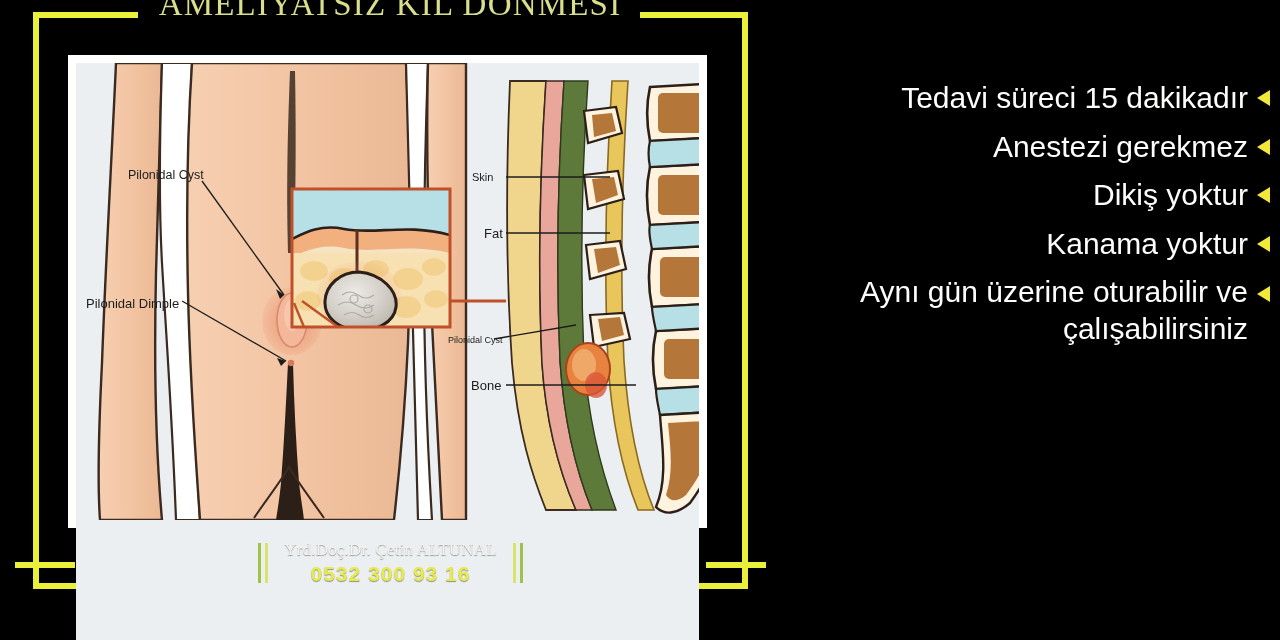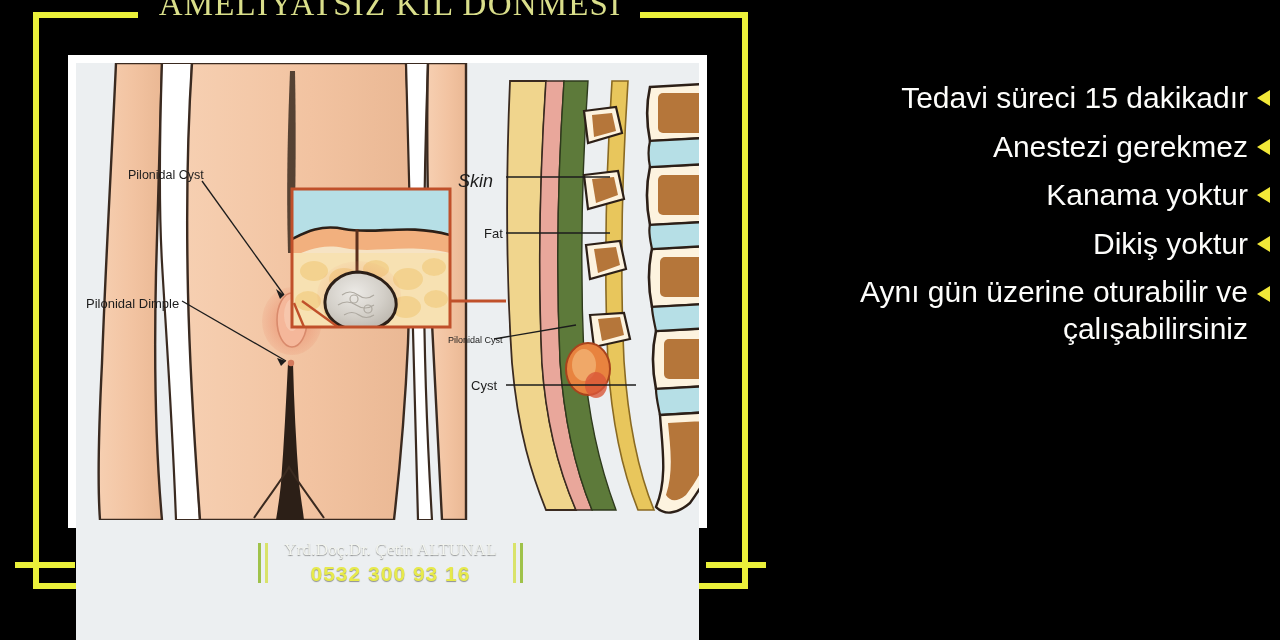--- a/index.html
+++ b/index.html
@@ -57,21 +57,21 @@
 
   .lbl {
     position: absolute;
     font-family: "Liberation Sans", sans-serif;
     color: #1c1c1c;
     white-space: nowrap;
     z-index: 3;
   }
   .lbl-cyst   { left: 52px;  top: 105px; font-size: 12.5px; }
   .lbl-dimple { left: 10px;  top: 233px; font-size: 13px; }
-  .lbl-skin   { left: 382px; top: 108px; font-size: 18px; font-style: italic; }
+  .lbl-skin   { left: 396px; top: 108px; font-size: 11px; }
   .lbl-fat    { left: 408px; top: 163px; font-size: 13px; }
   .lbl-cyst2  { left: 372px; top: 272px; font-size: 9px; }
   .lbl-bone   { left: 395px; top: 315px; font-size: 13px; }
 
   
   .footer {
     position: absolute;
     left: 33px; top: 536px;
     width: 715px; height: 54px;
     z-index: 7;
@@ -316,21 +316,21 @@
           <path d="M430 322 L 560 322"></path>
         </g>
       </svg>
 
       
       <div class="lbl lbl-cyst">Pilonidal Cyst</div>
       <div class="lbl lbl-dimple">Pilonidal Dimple</div>
       <div class="lbl lbl-skin">Skin</div>
       <div class="lbl lbl-fat">Fat</div>
       <div class="lbl lbl-cyst2">Pilonidal Cyst</div>
-      <div class="lbl lbl-bone">Cyst</div>
+      <div class="lbl lbl-bone">Bone</div>
     </div>
   </div>
 
   <div class="footer">
     <div class="side-dash left"></div>
     <div class="footer-bars">
       <div class="bar"></div>
       <div class="bar b2"></div>
     </div>
     <div class="footer-center">
@@ -347,25 +347,25 @@
   <div class="bullets">
     <div class="bullet-row">
       <div class="bullet-text">Tedavi süreci 15 dakikadır</div>
       <div class="bullet-arrow"></div>
     </div>
     <div class="bullet-row">
       <div class="bullet-text">Anestezi gerekmez</div>
       <div class="bullet-arrow"></div>
     </div>
     <div class="bullet-row">
+      <div class="bullet-text">Dikiş yoktur</div>
+      <div class="bullet-arrow"></div>
+    </div>
+    <div class="bullet-row">
       <div class="bullet-text">Kanama yoktur</div>
-      <div class="bullet-arrow"></div>
-    </div>
-    <div class="bullet-row">
-      <div class="bullet-text">Dikiş yoktur</div>
       <div class="bullet-arrow"></div>
     </div>
     <div class="bullet-row multiline">
       <div class="bullet-text">Aynı gün üzerine oturabilir ve çalışabilirsiniz</div>
       <div class="bullet-arrow"></div>
     </div>
   </div>
 
 </div>
 

